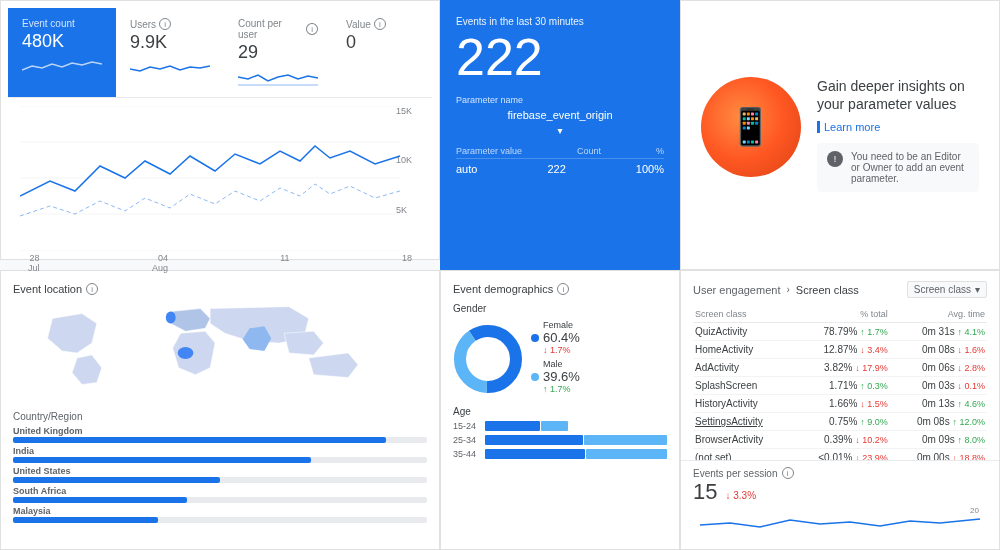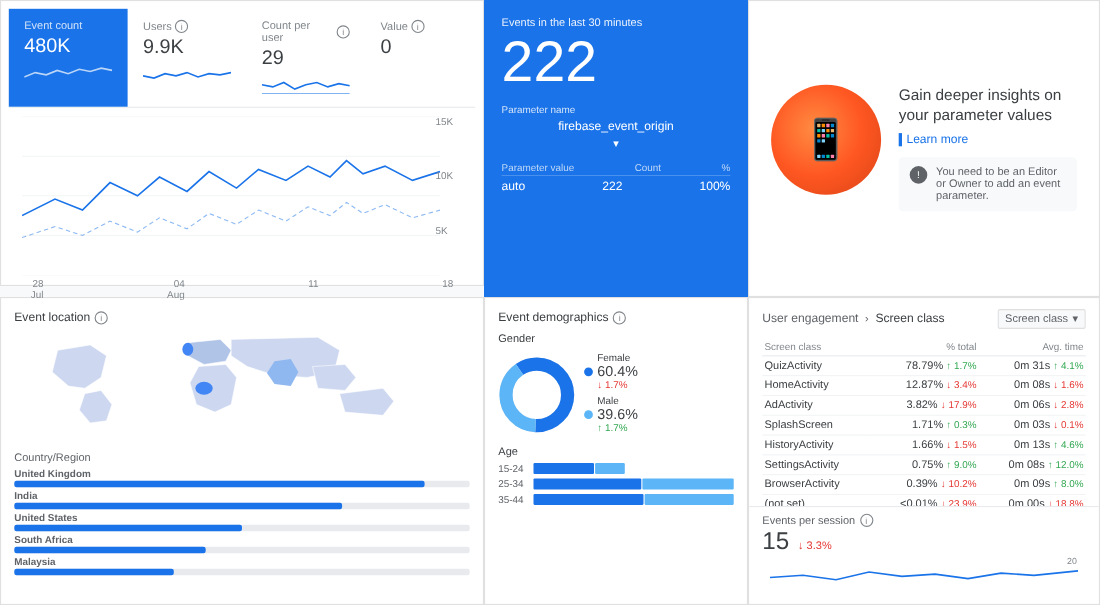--- a/index.html
+++ b/index.html
@@ -683,21 +683,21 @@
     <td>
       <span class="pct-value">1.66%</span>
       <span class="change-down"> ↓ 1.5%</span>
     </td>
     <td>
       <span class="pct-value">0m 13s</span>
       <span class="change-up"> ↑ 4.6%</span>
     </td>
   </tr>
             <tr>
-    <td style="font-size:10px;">SettingsActivity</td>
+    <td style="font-size:10px;text-decoration:underline;">SettingsActivity</td>
     <td>
       <span class="pct-value">0.75%</span>
       <span class="change-up"> ↑ 9.0%</span>
     </td>
     <td>
       <span class="pct-value">0m 08s</span>
       <span class="change-up"> ↑ 12.0%</span>
     </td>
   </tr>
             <tr>

